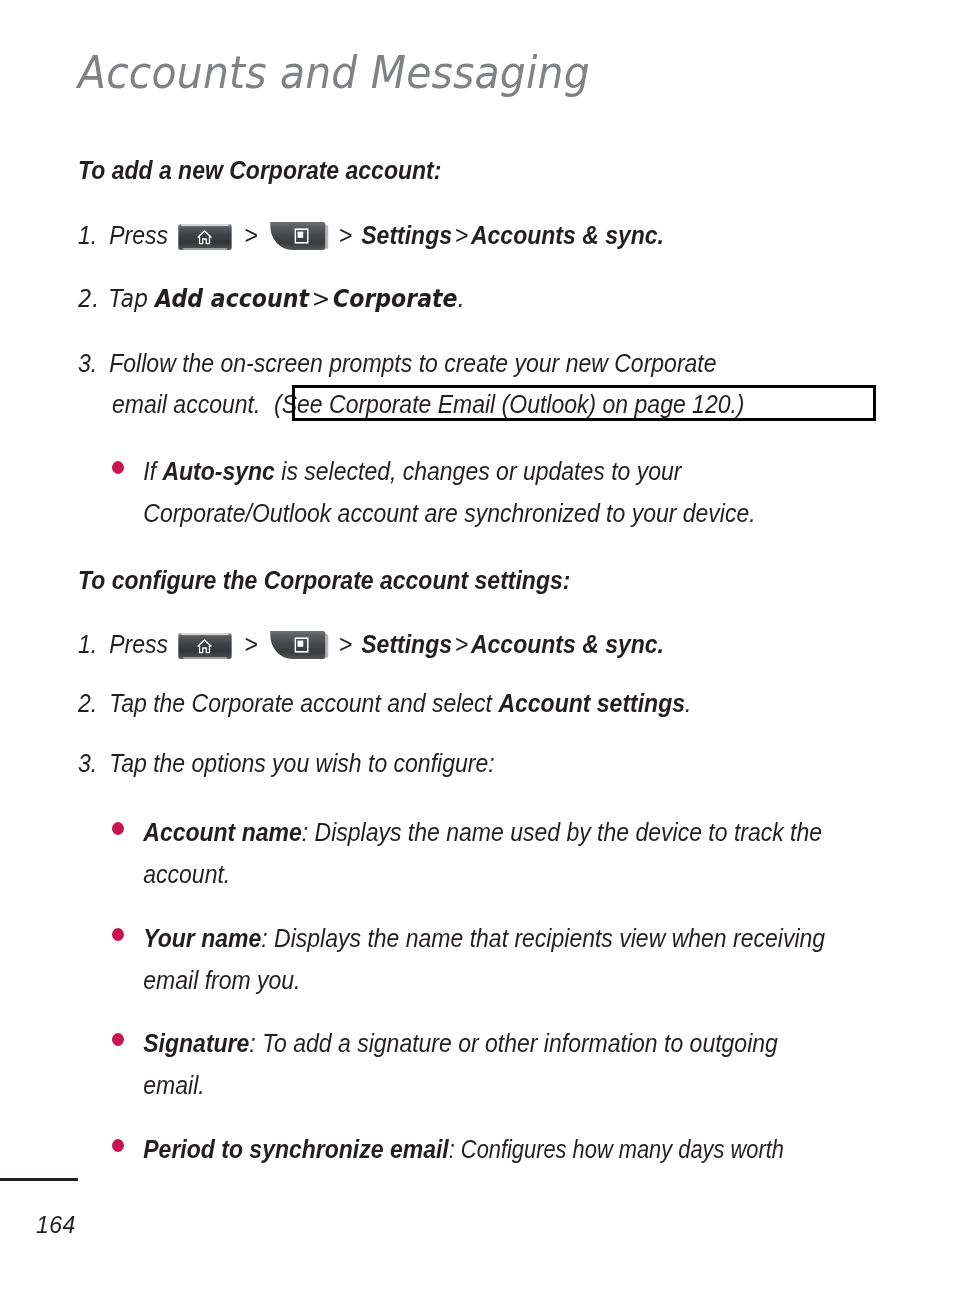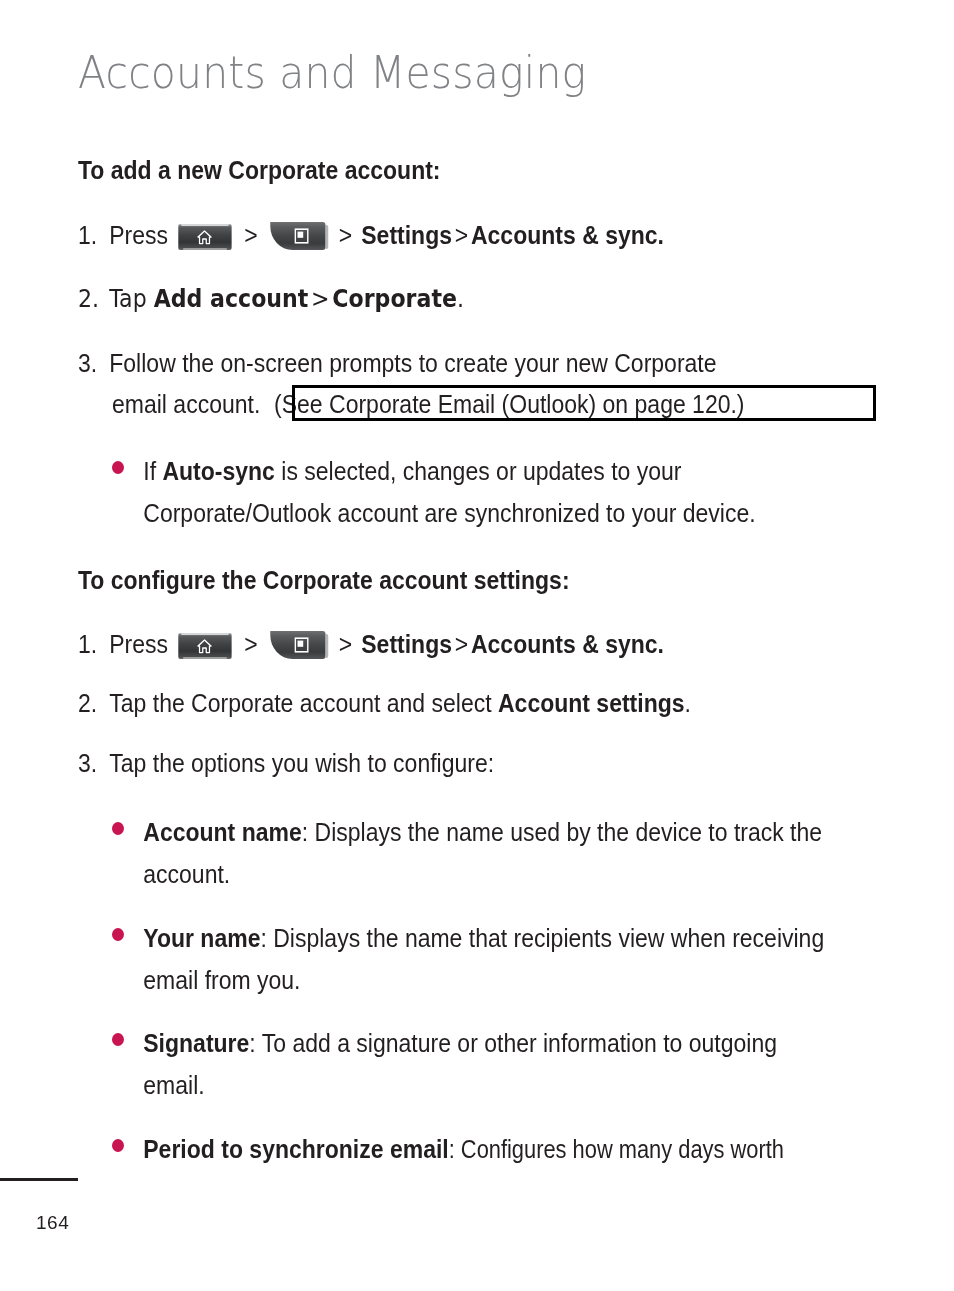--- a/index.html
+++ b/index.html
@@ -12,20 +12,21 @@
     height: 1291px;
     position: relative;
     font-family: "Liberation Sans", sans-serif;
     color: #231f20;
     overflow: hidden;
   }
 
   .page {
     position: absolute;
     inset: 0;
+    font-style: italic;
   }
 
   
   .chapter-title {
     position: absolute;
     left: 78px;
     top: 47px;
     font-size: 44px;
     font-weight: 300;
     letter-spacing: 0.2px;
@@ -168,21 +169,21 @@
     left: 0;
     top: 1178px;
     width: 78px;
     height: 3px;
     background: #231f20;
   }
   .page-number {
     position: absolute;
     left: 36px;
     top: 1212px;
-    font-size: 19px;
+    font-size: 23px;
     color: #231f20;
     letter-spacing: 0.5px;
   }
 </style>
 </head>
 <body>
 
 <div class="page">
 
   <div class="chapter-title">Accounts and Messaging</div>

